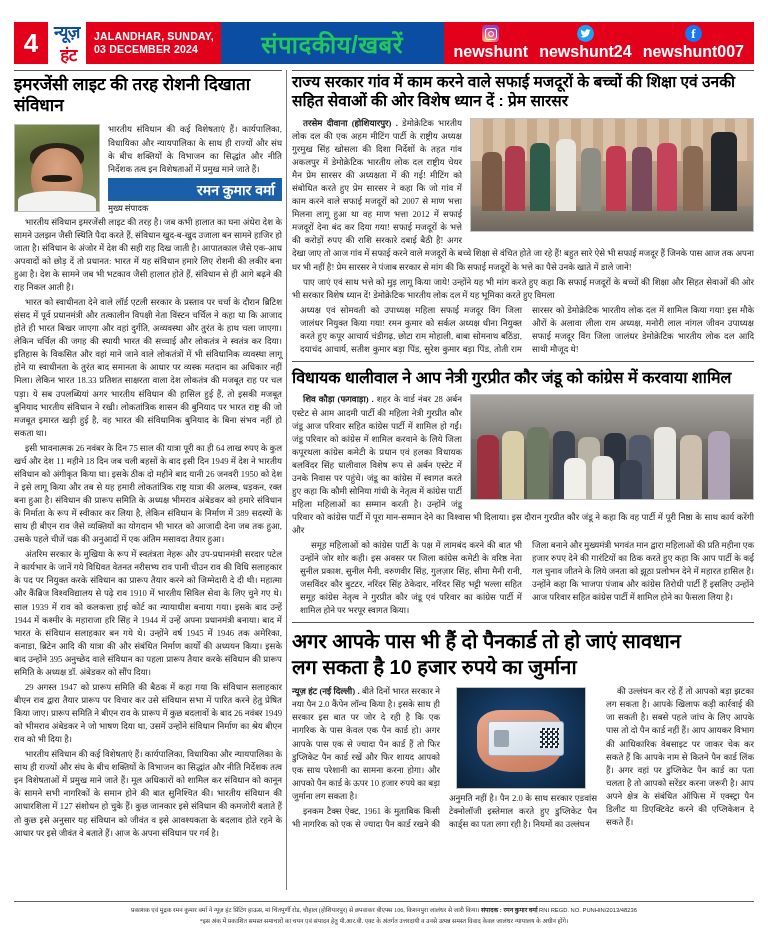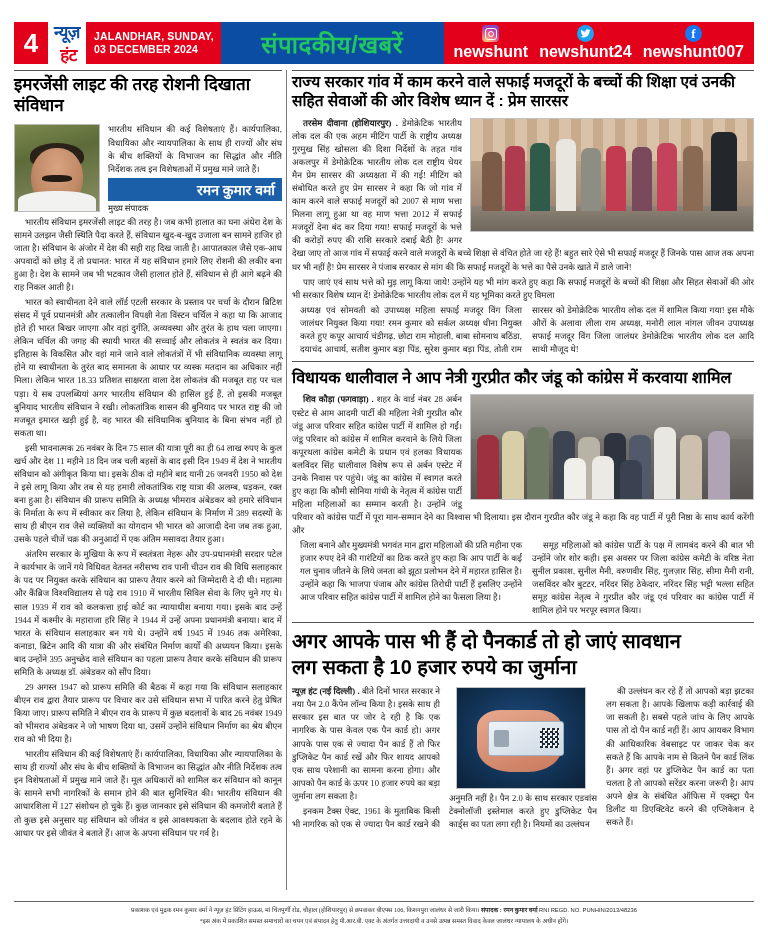--- a/index.html
+++ b/index.html
@@ -313,22 +313,22 @@
         <div class="p" style="left:84%;height:66%;background:#b0a3b5;"></div>
         <div class="p" style="left:33%;bottom:0;height:40%;background:#f1efe9;"></div>
         <div class="p" style="left:43%;bottom:0;height:42%;background:#eceae4;"></div>
         <div class="p" style="left:53%;bottom:0;height:38%;background:#3a4150;"></div>
       </div>
 
       <div class="body-col">
         <p><span class="dateline">शिव कौड़ा (फगवाड़ा) .</span> <span>शहर के वार्ड नंबर 28 अर्बन एस्टेट से आम आदमी पार्टी की महिला नेत्री गुरप्रीत कौर जंडू आज परिवार सहित कांग्रेस पार्टी में शामिल हो गईं। जंडू परिवार को कांग्रेस में शामिल करवाने के लिये जिला कपूरथला कांग्रेस कमेटी के प्रधान एवं हलका विधायक बलविंदर सिंह धालीवाल विशेष रूप से अर्बन एस्टेट में उनके निवास पर पहुंचे। जंडू का कांग्रेस में स्वागत करते हुए कहा कि कौमी सोनिया गांधी के नेतृत्व में कांग्रेस पार्टी महिला महिलाओं का सम्मान करती है। उन्होंने जंडू परिवार को कांग्रेस पार्टी में पूरा मान-सम्मान देने का विश्वास भी दिलाया। इस दौरान गुरप्रीत कौर जंडू ने कहा कि वह पार्टी में पूरी निष्ठा के साथ कार्य करेंगी और</span></p>
       </div>
       <div class="body-col two-col" style="margin-top:2px">
+        <p>समूह महिलाओं को कांग्रेस पार्टी के पक्ष में लामबंद करने की बात भी उन्होंने जोर शोर कही। इस अवसर पर जिला कांग्रेस कमेटी के वरिष्ठ नेता सुनील प्रकाश, सुनील मैनी, वरुणवीर सिंह, गुलज़ार सिंह, सीमा मैनी रानी, जसविंदर कौर बुटटर, नरिंदर सिंह ठेकेदार, नरिंदर सिंह भट्टी भल्ला सहित समूह कांग्रेस नेतृत्व ने गुरप्रीत कौर जंडू एवं परिवार का कांग्रेस पार्टी में शामिल होने पर भरपूर स्वागत किया।</p>
         <p style="text-indent:0">जिला बनाने और मुख्यमंत्री भगवंत मान द्वारा महिलाओं की प्रति महीना एक हजार रुपए देने की गारंटियों का ठिक करते हुए कहा कि आप पार्टी के कई गल चुनाव जीतने के लिये जनता को झूठा प्रलोभन देने में महारत हासिल है। उन्होंने कहा कि भाजपा पंजाब और कांग्रेस तिरोधी पार्टी हैं इसलिए उन्होंने आज परिवार सहित कांग्रेस पार्टी में शामिल होने का फैसला लिया है।</p>
-        <p>समूह महिलाओं को कांग्रेस पार्टी के पक्ष में लामबंद करने की बात भी उन्होंने जोर शोर कही। इस अवसर पर जिला कांग्रेस कमेटी के वरिष्ठ नेता सुनील प्रकाश, सुनील मैनी, वरुणवीर सिंह, गुलज़ार सिंह, सीमा मैनी रानी, जसविंदर कौर बुटटर, नरिंदर सिंह ठेकेदार, नरिंदर सिंह भट्टी भल्ला सहित समूह कांग्रेस नेतृत्व ने गुरप्रीत कौर जंडू एवं परिवार का कांग्रेस पार्टी में शामिल होने पर भरपूर स्वागत किया।</p>
       </div>
     </div>
 
     <div class="story">
       <hr class="rule-h" style="margin-top:4px">
       <div class="hl hl-c">अगर आपके पास भी हैं दो पैनकार्ड तो हो जाएं सावधान</div>
       <div class="hl hl-c" style="margin-top:-4px">लग सकता है 10 हजार रुपये का जुर्माना</div>
 
       <div class="body-col three-col" style="margin-top:0">
         <p style="text-indent:0"><span class="dateline">न्यूज़ हंट (नई दिल्ली) .</span> <span>बीते दिनों भारत सरकार ने नया पैन 2.0 कैंपेन लॉन्च किया है। इसके साथ ही सरकार इस बात पर जोर दे रही है कि एक नागरिक के पास केवल एक पैन कार्ड हो। अगर आपके पास एक से ज्यादा पैन कार्ड हैं तो फिर डुप्लिकेट पैन कार्ड रखें और फिर शायद आपको एक साथ परेशानी का सामना करना होगा। और आपको पैन कार्ड के ऊपर 10 हजार रुपये का बड़ा जुर्माना लग सकता है।</span></p>

